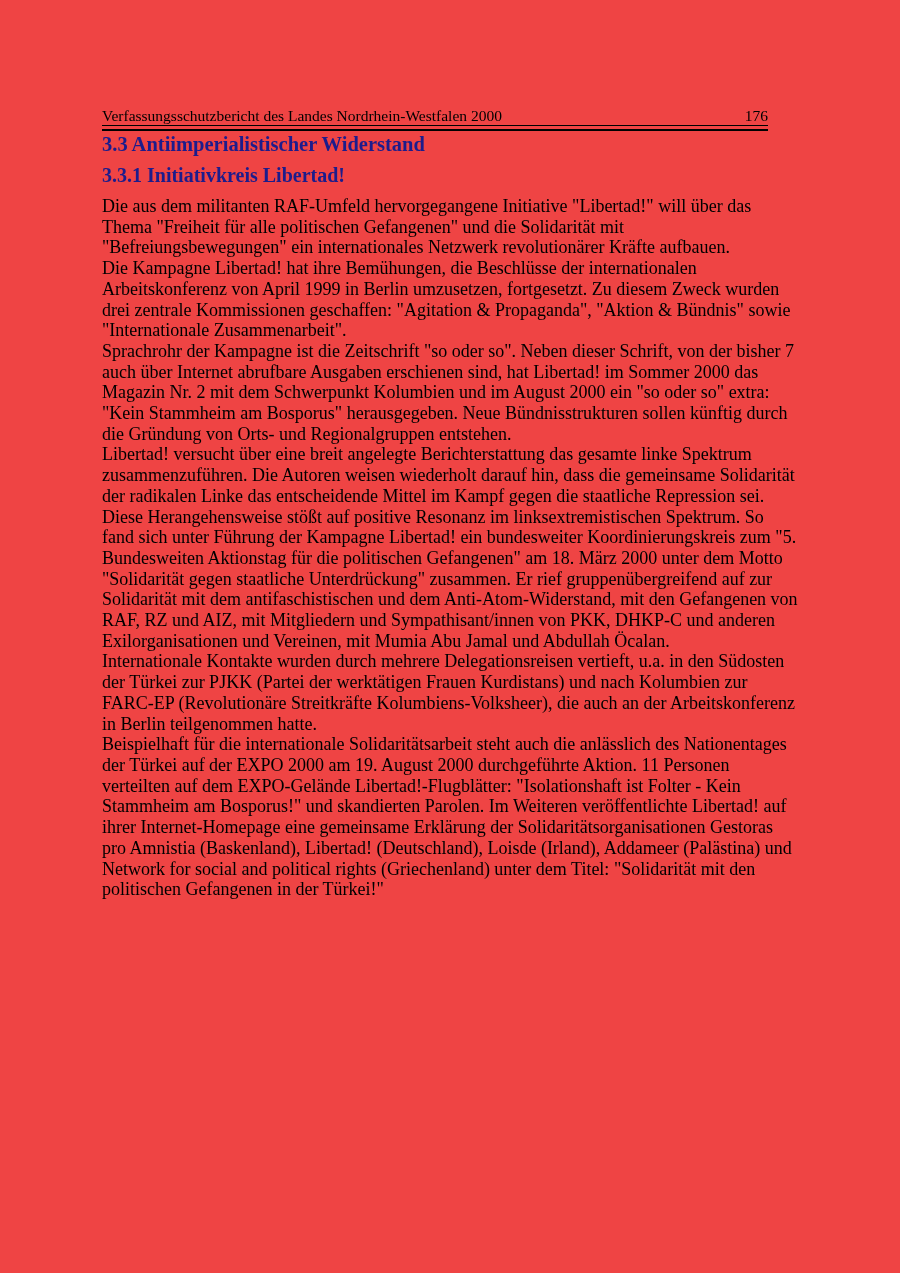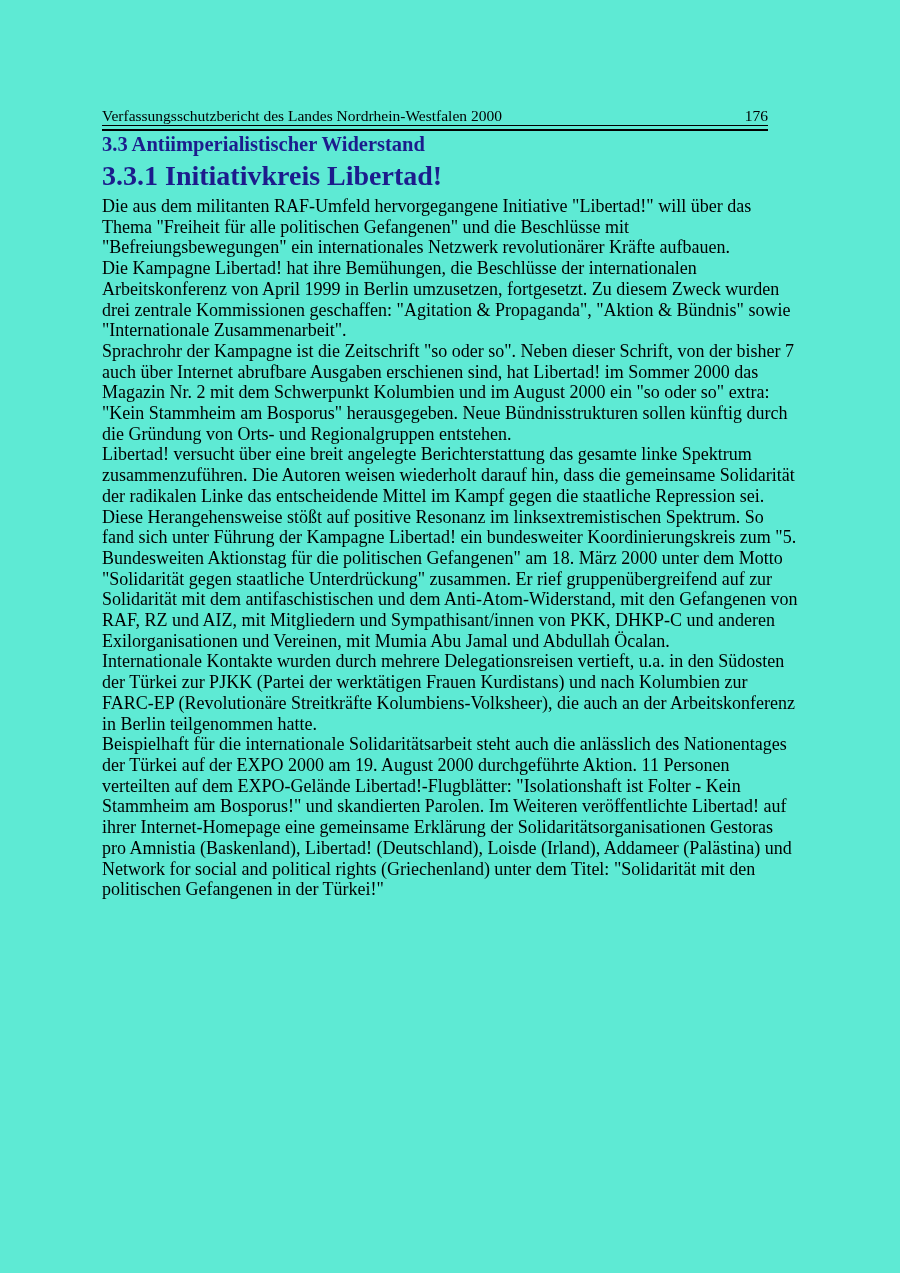--- a/index.html
+++ b/index.html
@@ -2,21 +2,21 @@
 <html lang="de"><head>
 <meta charset="utf-8">
 <title>Verfassungsschutzbericht NRW 2000 – Seite 176</title>
 <style>
   * { margin: 0; padding: 0; box-sizing: border-box; }
   html, body { background: #ffffff; }
   .page {
     position: relative;
     width: 900px;
     height: 1273px;
-    background: #5eead4;
+    background: #ef4444;
     overflow: hidden;
     font-family: "Liberation Serif", "DejaVu Serif", serif;
     color: #000000;
   }
   .content {
     margin-left: 102px;
   }
   
   .page-header {
     margin-top: 107px;
@@ -38,21 +38,21 @@
   .section-heading {
     width: 697px;
     font-size: 20.5px;
     line-height: 26px;
     font-weight: bold;
     color: #1c1c8c;
   }
   .subsection-heading {
     margin-top: 6px;
     width: 697px;
-    font-size: 28px;
+    font-size: 20px;
     line-height: 25px;
     font-weight: bold;
     color: #1c1c8c;
   }
   
   .body-text {
     margin-top: 8px;
     width: 697px;
     font-size: 18px;
     line-height: 20.7px;
@@ -70,21 +70,21 @@
       <span>Verfassungsschutzbericht des Landes Nordrhein-Westfalen 2000</span>
       <span>176</span>
     </div>
     <div class="header-rule"></div>
 
     <h1 class="section-heading" style="color: rgb(28, 28, 140);">3.3 Antiimperialistischer Widerstand</h1>
 
     <h2 class="subsection-heading" style="color: rgb(28, 28, 140);">3.3.1 Initiativkreis Libertad!</h2>
 
     <div class="body-text">
-        <p>Die aus dem militanten RAF-Umfeld hervorgegangene Initiative "Libertad!" will über das Thema "Freiheit für alle politischen Gefangenen" und die Beschlüsse mit "Befreiungsbewegungen" ein internationales Netzwerk revolutionärer Kräfte aufbauen.</p>
+        <p>Die aus dem militanten RAF-Umfeld hervorgegangene Initiative "Libertad!" will über das Thema "Freiheit für alle politischen Gefangenen" und die Solidarität mit "Befreiungsbewegungen" ein internationales Netzwerk revolutionärer Kräfte aufbauen.</p>
         <p>Die Kampagne Libertad! hat ihre Bemühungen, die Beschlüsse der internationalen Arbeitskonferenz von April 1999 in Berlin umzusetzen, fortgesetzt. Zu diesem Zweck wurden drei zentrale Kommissionen geschaffen: "Agitation &amp; Propaganda", "Aktion &amp; Bündnis" sowie "Internationale Zusammenarbeit".</p>
         <p>Sprachrohr der Kampagne ist die Zeitschrift "so oder so". Neben dieser Schrift, von der bisher 7 auch über Internet abrufbare Ausgaben erschienen sind, hat Libertad! im Sommer 2000 das Magazin Nr. 2 mit dem Schwerpunkt Kolumbien und im August 2000 ein "so oder so" extra: "Kein Stammheim am Bosporus" herausgegeben. Neue Bündnisstrukturen sollen künftig durch die Gründung von Orts- und Regionalgruppen entstehen.</p>
         <p>Libertad! versucht über eine breit angelegte Berichterstattung das gesamte linke Spektrum zusammenzuführen. Die Autoren weisen wiederholt darauf hin, dass die gemeinsame Solidarität der radikalen Linke das entscheidende Mittel im Kampf gegen die staatliche Repression sei.</p>
         <p>Diese Herangehensweise stößt auf positive Resonanz im linksextremistischen Spektrum. So fand sich unter Führung der Kampagne Libertad! ein bundesweiter Koordinierungskreis zum "5. Bundesweiten Aktionstag für die politischen Gefangenen" am 18. März 2000 unter dem Motto "Solidarität gegen staatliche Unterdrückung" zusammen. Er rief gruppenübergreifend auf zur Solidarität mit dem antifaschistischen und dem Anti-Atom-Widerstand, mit den Gefangenen von RAF, RZ und AIZ, mit Mitgliedern und Sympathisant/innen von PKK, DHKP-C und anderen Exilorganisationen und Vereinen, mit Mumia Abu Jamal und Abdullah Öcalan.</p>
         <p>Internationale Kontakte wurden durch mehrere Delegationsreisen vertieft, u.a. in den Südosten der Türkei zur PJKK (Partei der werktätigen Frauen Kurdistans) und nach Kolumbien zur FARC-EP (Revolutionäre Streitkräfte Kolumbiens-Volksheer), die auch an der Arbeitskonferenz in Berlin teilgenommen hatte.</p>
         <p>Beispielhaft für die internationale Solidaritätsarbeit steht auch die anlässlich des Nationentages der Türkei auf der EXPO 2000 am 19. August 2000 durchgeführte Aktion. 11 Personen verteilten auf dem EXPO-Gelände Libertad!-Flugblätter: "Isolationshaft ist Folter - Kein Stammheim am Bosporus!" und skandierten Parolen. Im Weiteren veröffentlichte Libertad! auf ihrer Internet-Homepage eine gemeinsame Erklärung der Solidaritätsorganisationen Gestoras pro Amnistia (Baskenland), Libertad! (Deutschland), Loisde (Irland), Addameer (Palästina) und Network for social and political rights (Griechenland) unter dem Titel: "Solidarität mit den politischen Gefangenen in der Türkei!"</p>
       </div>
 
   </div>
 </div>

